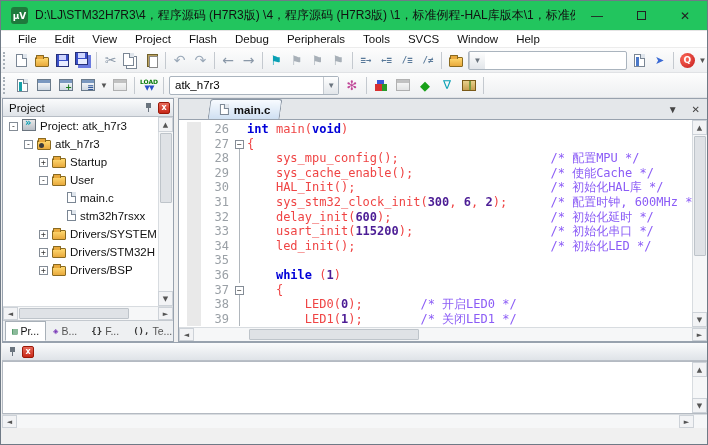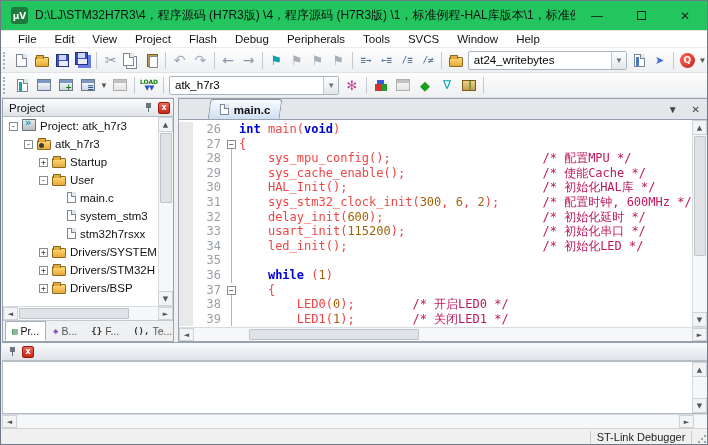--- a/index.html
+++ b/index.html
@@ -92,30 +92,30 @@
   
   #editor { position:absolute; left:177px; top:0; width:530px; height:244px; border:1px solid #98a2ae; background:#f0f0f0; display:flex; flex-direction:column; }
   #etabbar { height:21px; background:#e4e7ea; display:flex; align-items:flex-end; padding-left:30px; border-bottom:1px solid #98a2ae; }
   #etab { height:20px; background:linear-gradient(#f8fbff,#cfe0f2); border:1px solid #8a96a4; border-bottom:none; border-radius:3px 3px 0 0; display:flex; align-items:center; padding:0 10px; transform:skewX(-8deg); }
   #etab > * { transform:skewX(8deg); }
   #etab .pg { width:9px; height:11px; margin-right:5px; }
   #etab-label { font:bold 11.5px "Liberation Sans",sans-serif; color:#111; }
   .etab-ctrl { margin-left:auto; display:flex; align-items:center; height:100%; }
   .etab-ctrl span { color:#444; font-size:10px; padding:0 7px; }
   #ecode { position:relative; flex:1; background:#fff; overflow:hidden; }
-  #elines { position:absolute; left:0; top:2px; right:15px; font:12px/14.6px "DejaVu Sans Mono",monospace; white-space:pre; }
+  #elines { position:absolute; left:8px; top:2px; right:15px; font:12px/14.6px "DejaVu Sans Mono",monospace; white-space:pre; }
   .cl { display:flex; height:14.6px; align-items:center; }
   .gut { width:14px; background:#e9e9e9; align-self:stretch; flex:none; }
   .lnum { width:32px; text-align:right; color:#9aa0a6; flex:none; padding-right:4px; }
   .fold { width:14px; flex:none; position:relative; align-self:stretch; }
   .fold .fline { position:absolute; left:6px; top:0; bottom:0; width:1px; background:#b0b6bc; }
   .fold .fbox { position:absolute; left:2px; top:3px; width:9px; height:9px; background:#fff; border:1px solid #848c96; font:8px/7px "DejaVu Sans Mono",monospace; text-align:center; color:#333; }
   .kw { color:#0000d8; font-weight:bold; }
-  .num { color:#a16207; }
-  .com { color:#be185d; }
+  .num { color:#4c1d95;font-weight:bold; }
+  .com { color:#8b5cf6; }
   .pl, .id { color:#ef4444; }
   #ecode .vsb .thumb { top:16px; height:120px; }
 
   
   #build { position:absolute; left:1px; top:341px; width:706px; height:72px; display:flex; flex-direction:column; border-top:1px solid #98a2ae; }
   #bcontent { position:relative; flex:1; background:#fff; border:1px solid #b4bac2; }
 
   
   #winhsb { position:absolute; left:1px; top:413px; width:706px; height:14px; }
   
@@ -222,21 +222,20 @@
         <span class="txti">/≡</span>
       </span>
       <span class="tbtn">
         <span class="txti">/≠</span>
       </span>
       <span class="tsep"></span>
       <span class="tbtn">
         <i class="fld"></i>
       </span>
       <span class="combo" style="width: 170px;">
-        <input readonly="" value="at24_writebytes" style="">
         <span class="dd">▼</span>
       </span>
       <span class="tbtn">
         <i class="pg pb"></i>
       </span>
       <span class="tbtn">
         <span class="g" style="color:#3a6ad4;font-size:11px">➤</span>
       </span>
       <span class="tsep"></span>
       <span class="tbtn">
@@ -320,25 +319,20 @@
             </div>
             <div class="trow" style="padding-left: 36px;">
               <span class="exp">-</span>
               <span class="ticon"><i class="fld"></i></span>
               <span class="tlabel">User</span>
             </div>
             <div class="trow" style="padding-left: 51px;">
               <span class="spc"></span>
               <span class="ticon"><i class="pg" style="width:9px;height:11px"></i></span>
               <span class="tlabel">main.c</span>
-            </div>
-            <div class="trow" style="padding-left: 51px;">
-              <span class="spc"></span>
-              <span class="ticon"><i class="pg" style="width:9px;height:11px"></i></span>
-              <span class="tlabel">system_stm3</span>
             </div>
             <div class="trow" style="padding-left: 51px;">
               <span class="spc"></span>
               <span class="ticon"><i class="pg" style="width:9px;height:11px"></i></span>
               <span class="tlabel">stm32h7rsxx</span>
             </div>
             <div class="trow" style="padding-left: 36px;">
               <span class="exp">+</span>
               <span class="ticon"><i class="fld"></i></span>
               <span class="tlabel">Drivers/SYSTEM</span>
@@ -428,21 +422,14 @@
         <span class="sb-btn" style="bottom:0">▼</span>
       </div>
     </div>
   </div>
 
   <div id="winhsb" class="hsb">
     <span class="sb-btn" style="left:0">◄</span>
     <span class="sb-btn" style="right:14px">►</span>
   </div>
 
-  <div id="statusbar">
-    <span style="flex:1"></span>
-    <span class="ssep"></span>
-    <span id="status-debugger">ST-Link Debugger</span>
-    <span class="ssep"></span>
-    <span id="grip"></span>
-  </div>
 
 </div>
 
 </body></html>

